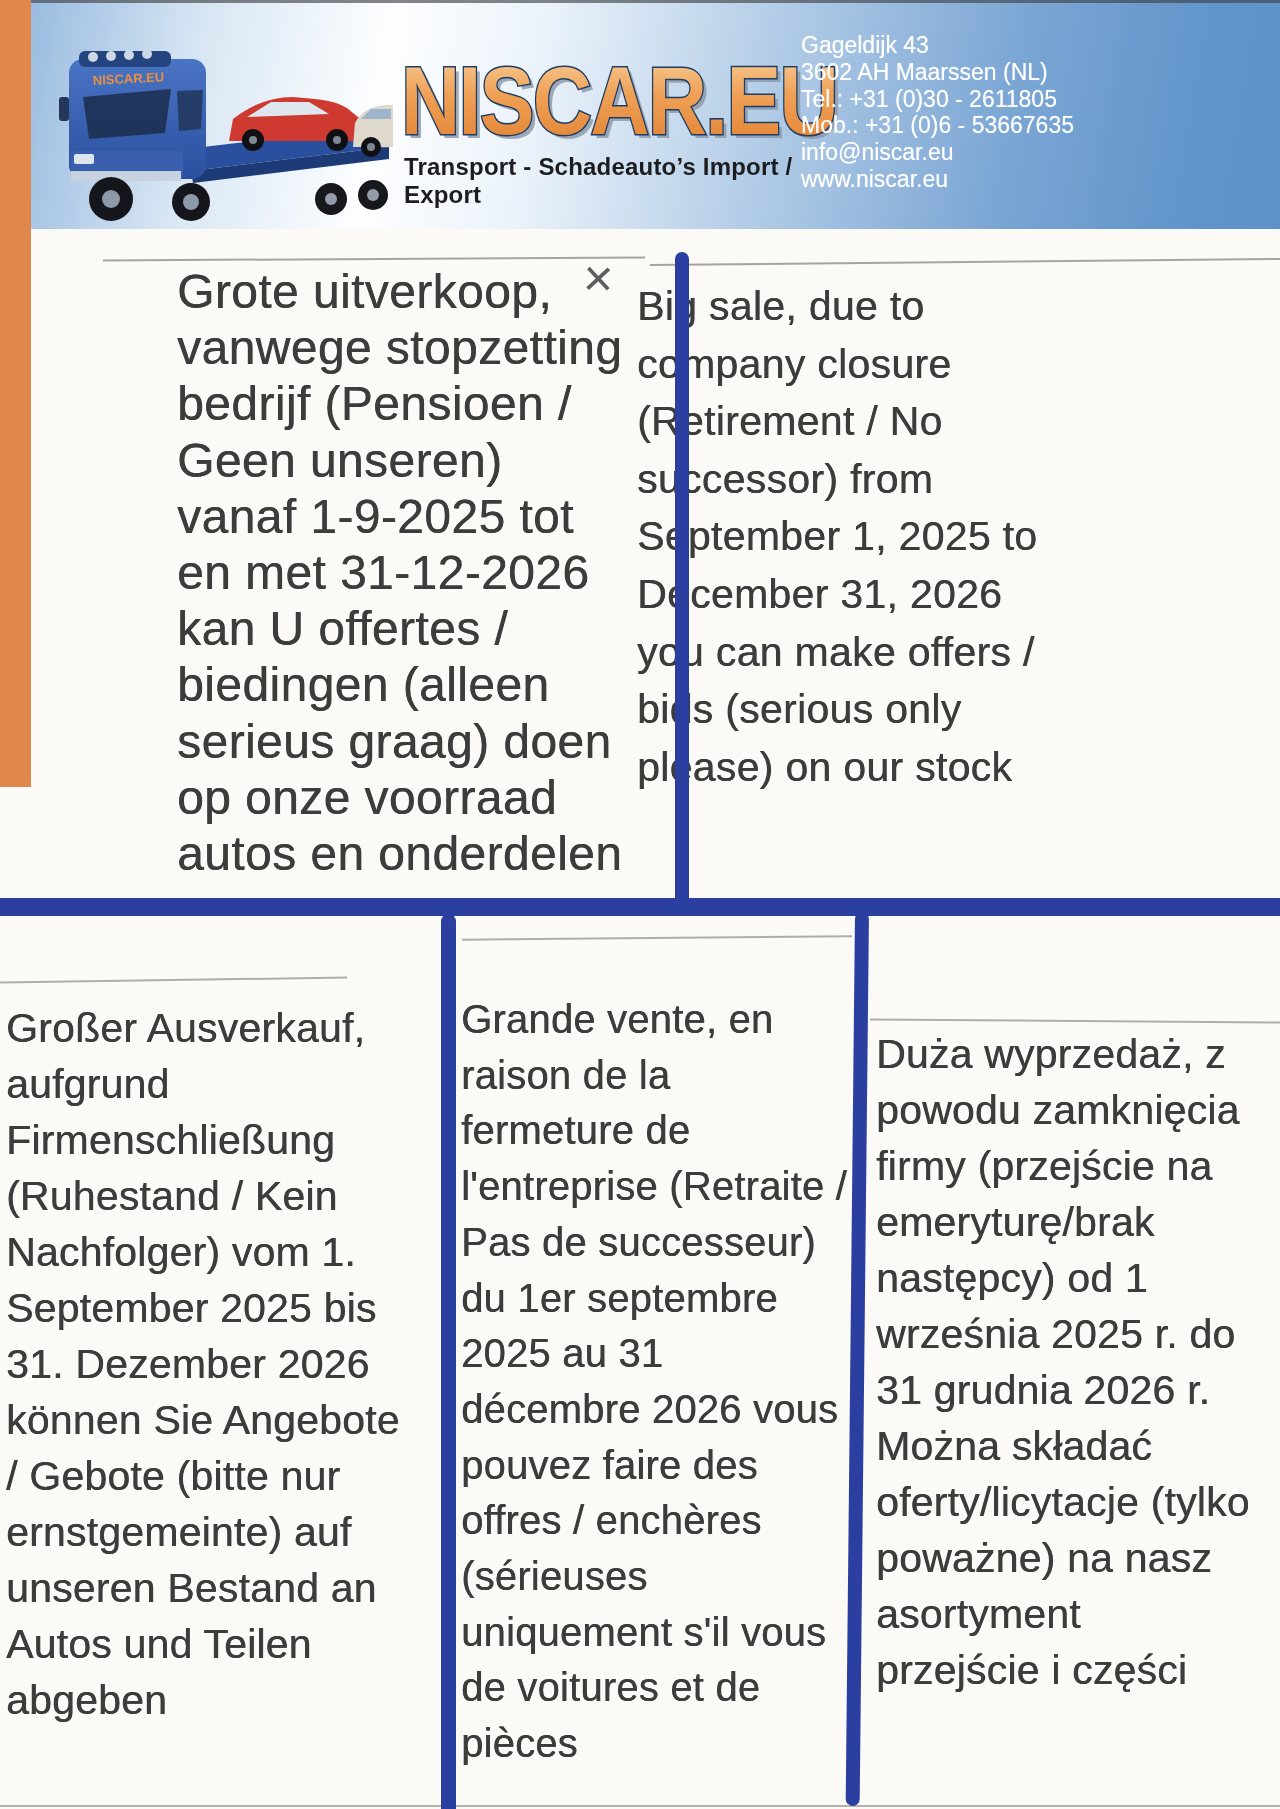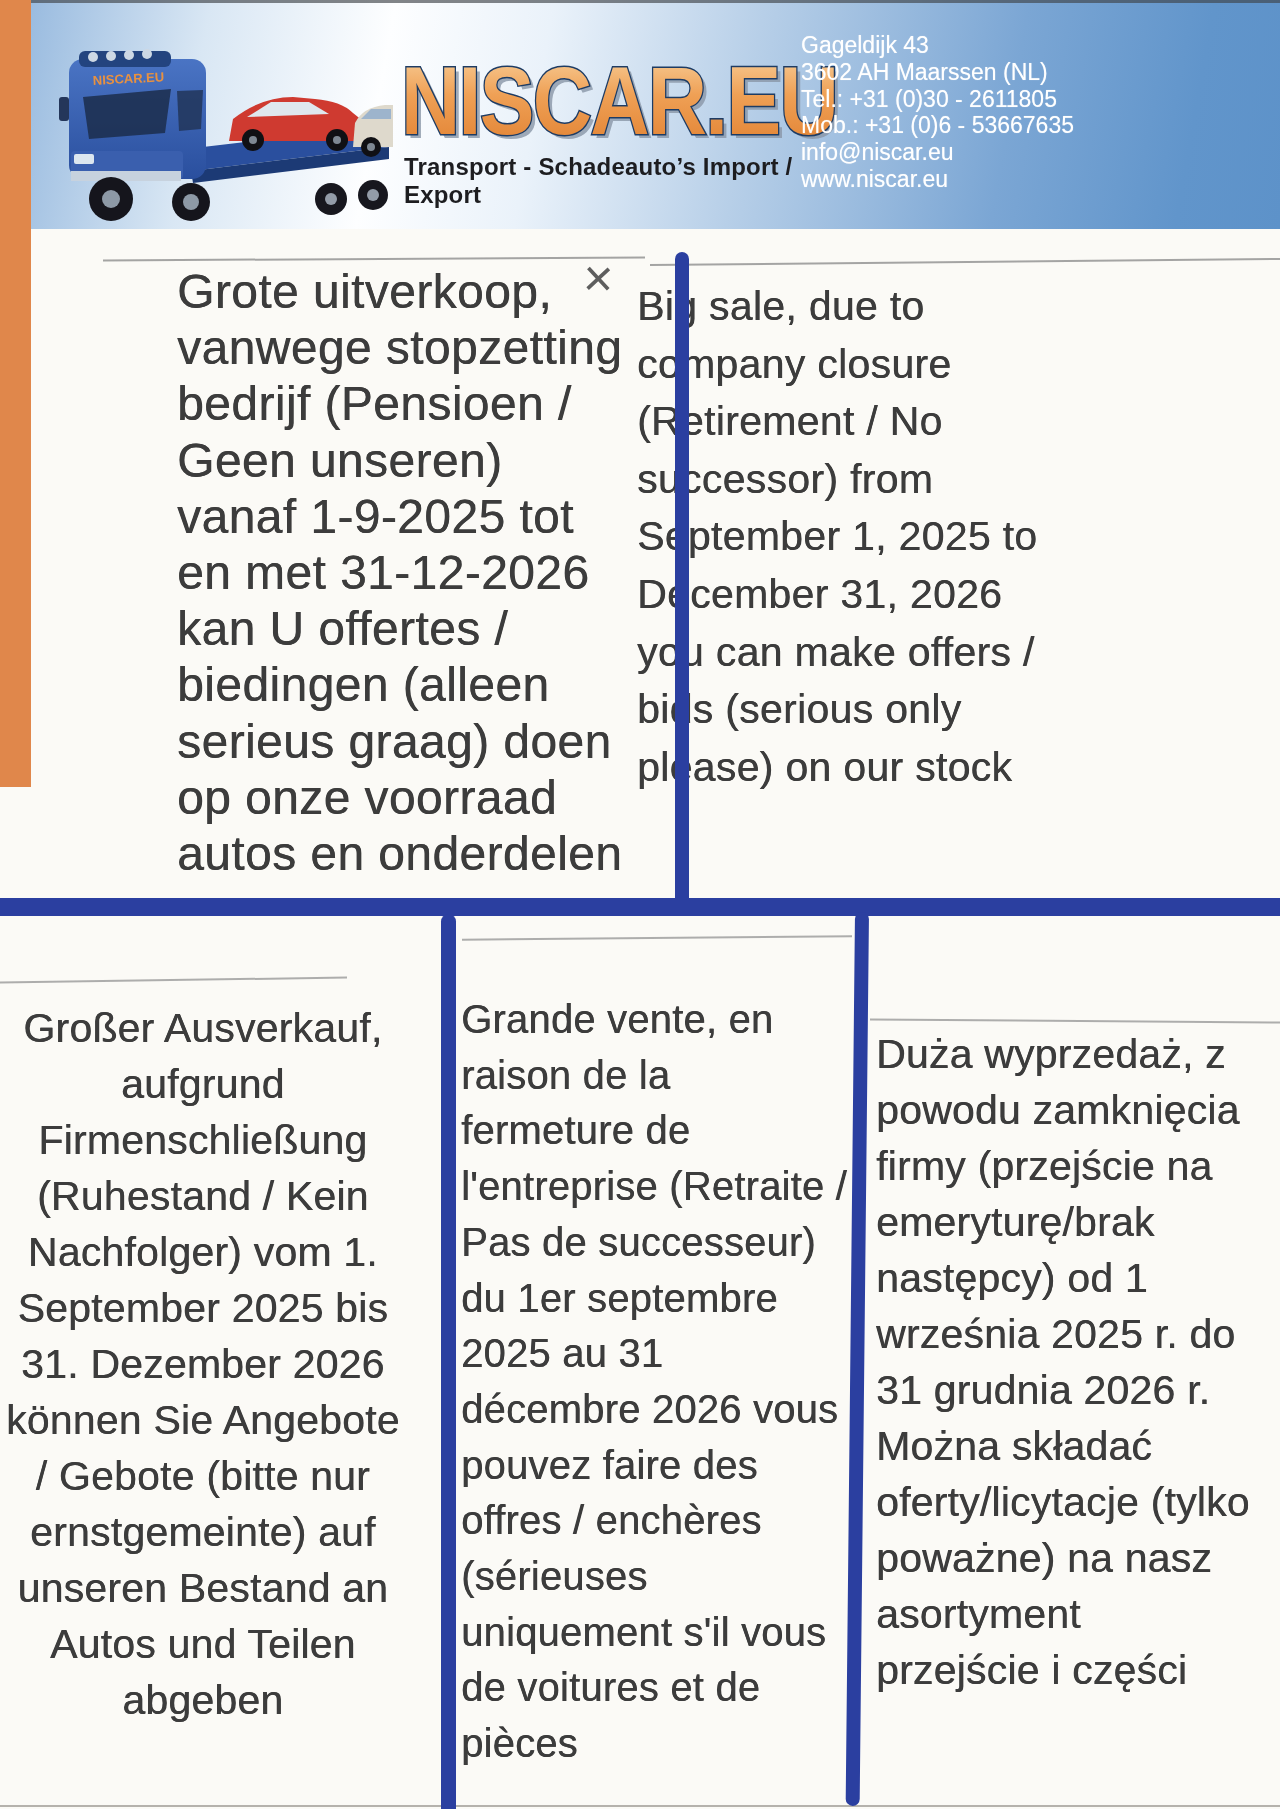--- a/index.html
+++ b/index.html
@@ -34,21 +34,21 @@
   .bar-h{left:0;top:898px;width:1280px;height:18px;}
   .div-v2{left:441px;top:914px;width:15px;height:895px;border-radius:8px 8px 0 0;}
   .div-v3{left:855px;top:912px;width:14px;height:894px;border-radius:8px;
           transform:rotate(.6deg);transform-origin:top center;}
 
   
   .block{position:absolute;color:#3c3c3c;z-index:3;white-space:nowrap;
          text-shadow:.4px 0 0 currentColor;}
   .b-nl{left:136px;top:264px;font-size:48px;line-height:56.2px;letter-spacing:.4px;margin-left:41px;}
   .b-en{left:637px;top:278px;font-size:41px;line-height:57.6px;letter-spacing:.3px;}
-  .b-de{left:6px;top:1000px;font-size:41px;line-height:56px;letter-spacing:.2px;text-align:center;}
+  .b-de{left:6px;top:1000px;font-size:41px;line-height:56px;letter-spacing:.2px;}
   .b-fr{left:461px;top:992px;font-size:40px;line-height:55.7px;letter-spacing:.2px;}
   .b-pl{left:876px;top:1026px;font-size:41px;line-height:56px;letter-spacing:.2px;}
   .close{position:absolute;left:583px;top:252px;font-size:52px;color:#5e5e5e;z-index:3;
          transform:rotate(2deg);line-height:1;}
 </style>
 </head>
 <body>
 
 <div class="page">
 

